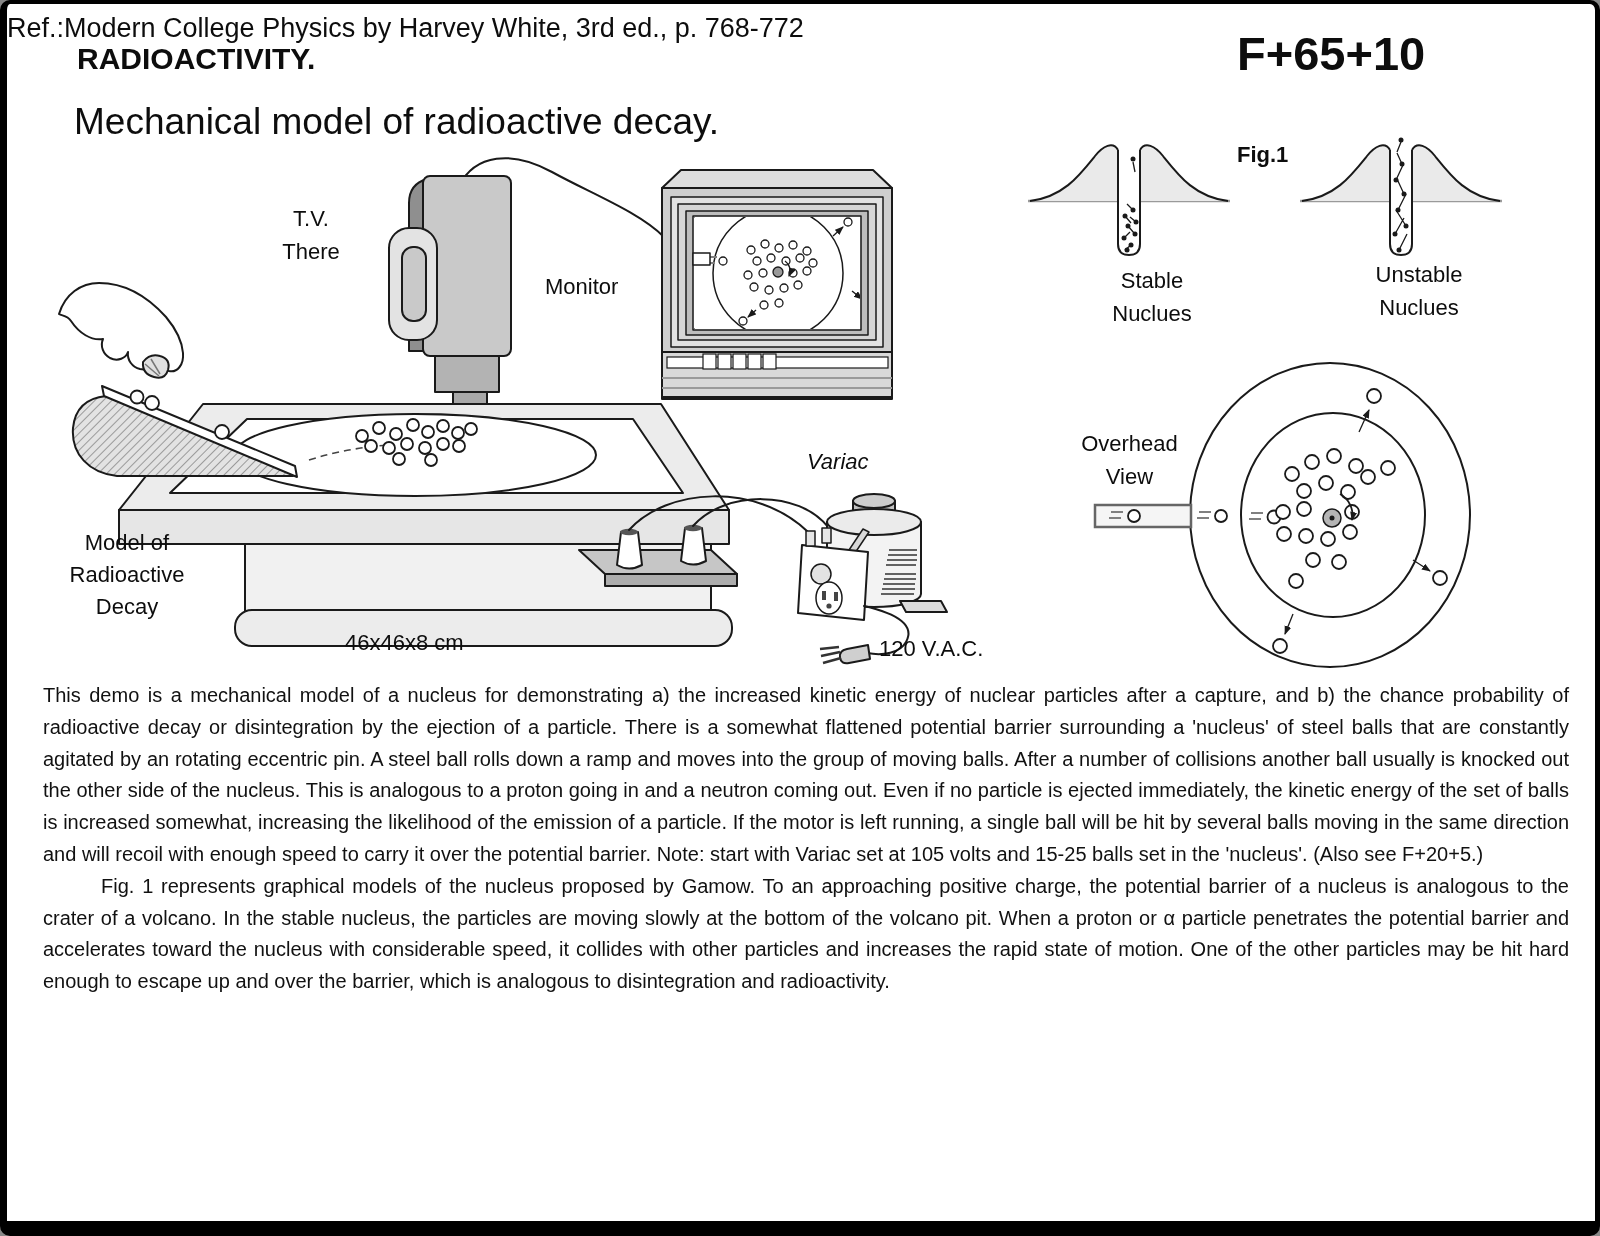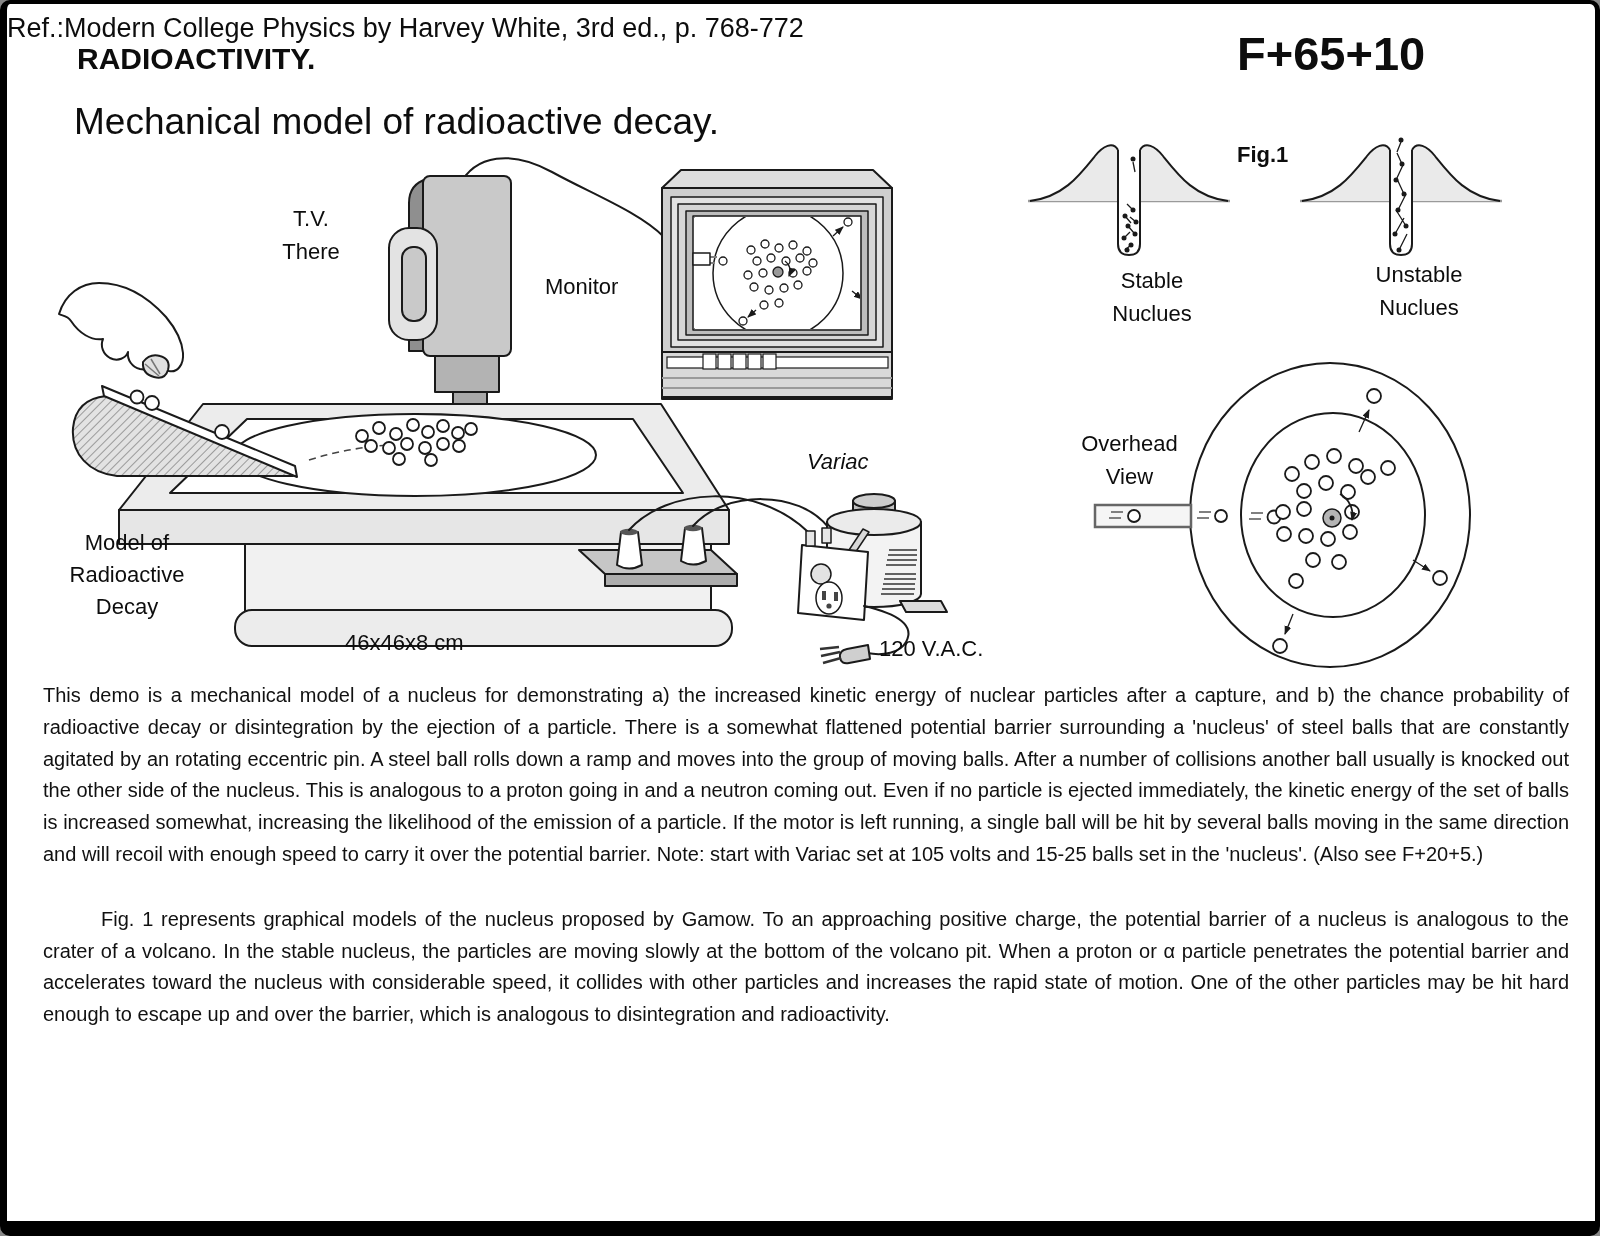--- a/index.html
+++ b/index.html
@@ -26,21 +26,21 @@
   #vac-label{top:628px; left:872px;}
   #stable-caption{top:254px; left:1060px; width:170px;margin-top:6px;}
   #unstable-caption{top:254px; left:1327px; width:170px;}
   #overhead-label{top:423px; left:1040px; width:165px;text-align:center;}
   #apparatus-svg{position:absolute; top:130px; left:0; width:1600px; height:545px; z-index:1;}
   #body-text{
     position:absolute; top:676px; left:36px; width:1526px;
     font-size:20px; line-height:31.8px; text-align:justify; z-index:2;
   }
   #body-text p{margin:0; padding:0;}
-  #body-text p.indent{text-indent:58px;margin-top:33px;}
+  #body-text p.indent{text-indent:58px;}
   
   .s{stroke:#1a1a1a; stroke-width:2; stroke-linejoin:round; stroke-linecap:round;}
   .s15{stroke:#1a1a1a; stroke-width:1.5; stroke-linejoin:round;}
   .fn{fill:none;}
   .fw{fill:#fff;}
   .ball{fill:#fff; stroke:#1a1a1a; stroke-width:1.8;}
   .sball{fill:#fff; stroke:#1a1a1a; stroke-width:1.3;}
   .dot{fill:#1a1a1a; stroke:none;}
   .traj{stroke:#1a1a1a; stroke-width:1.3; fill:none;}
   .mot{stroke:#808080; stroke-width:2; fill:none;}

